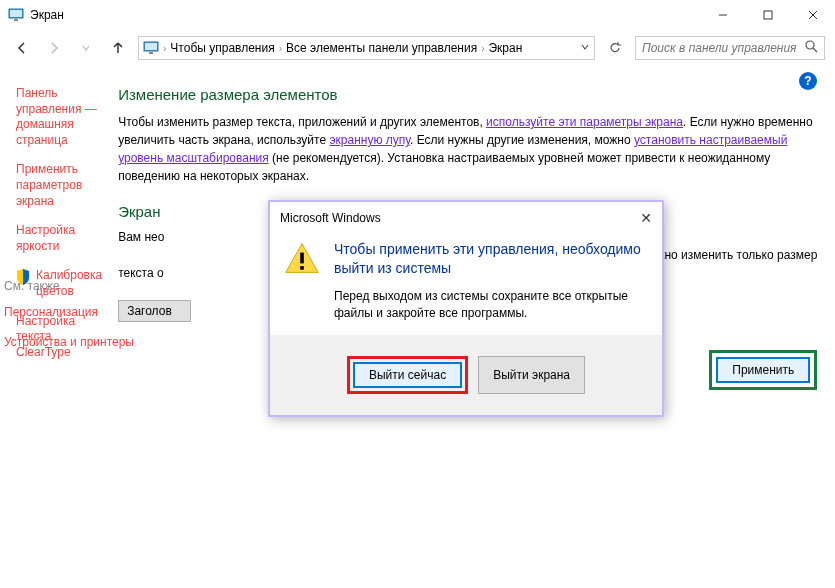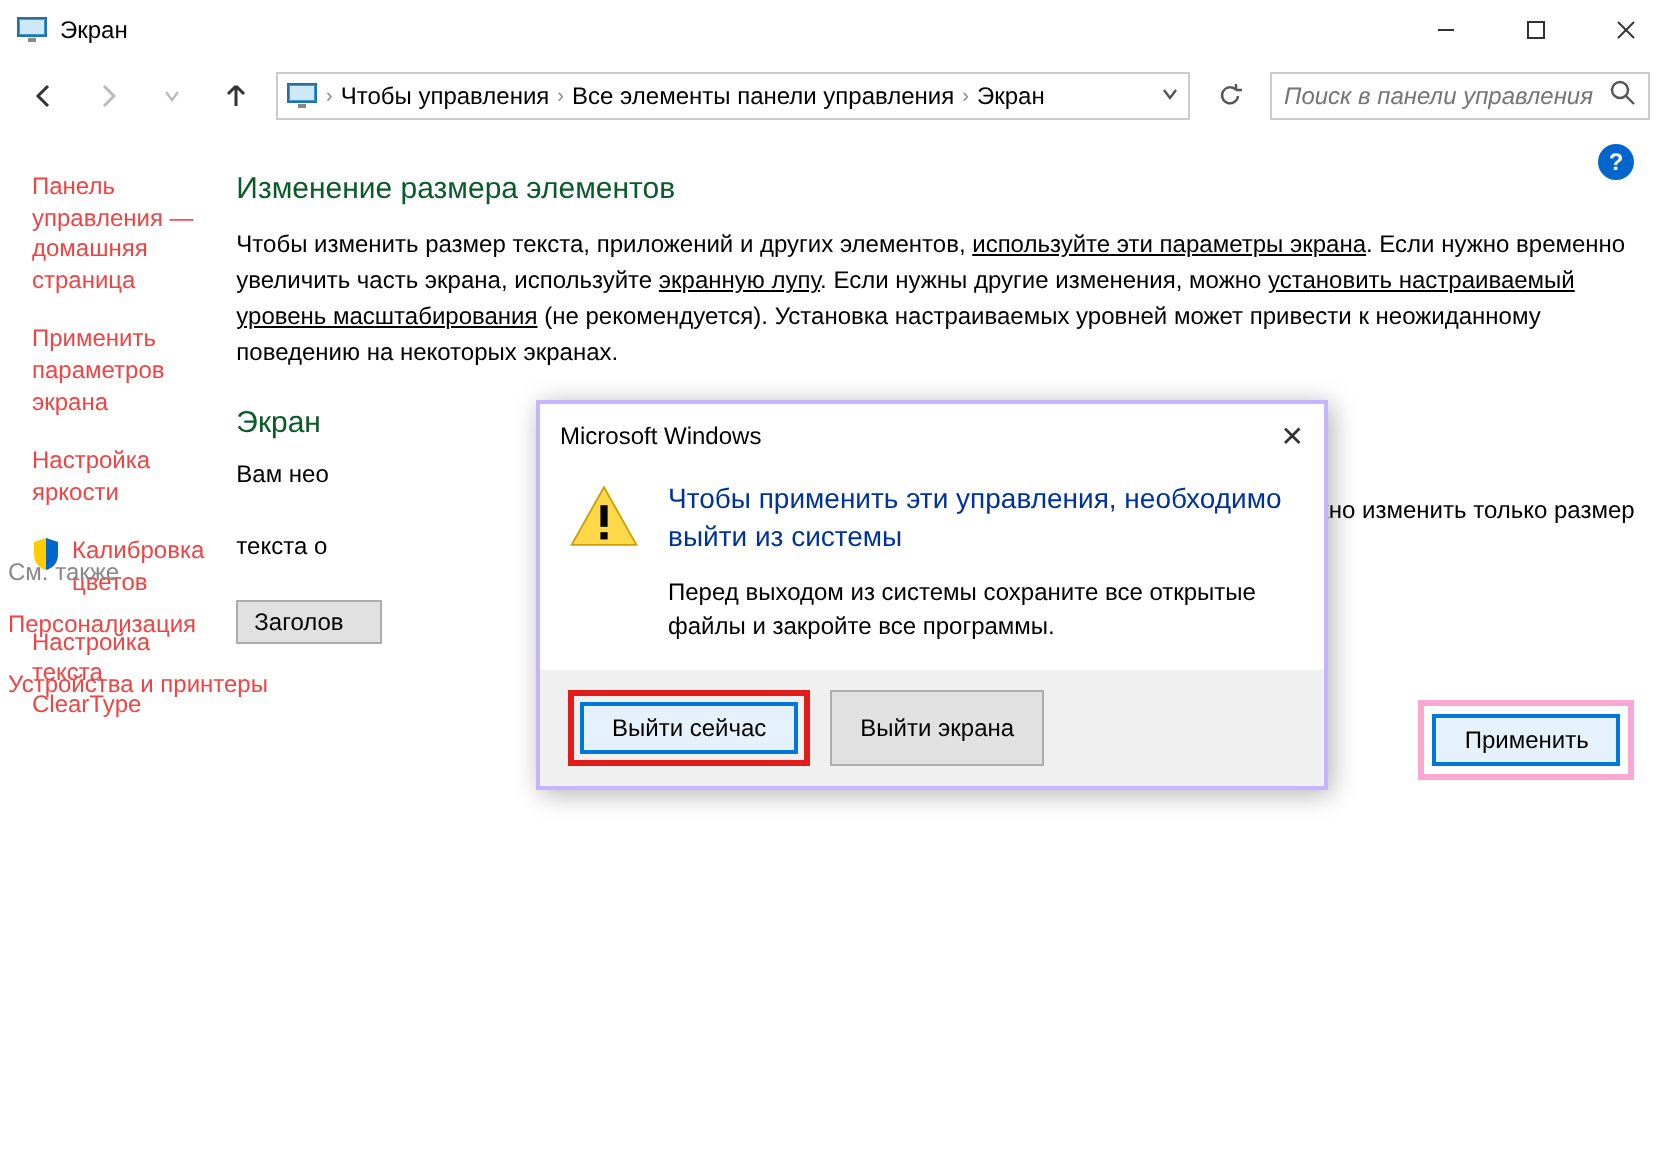--- a/index.html
+++ b/index.html
@@ -31,40 +31,40 @@
     .sidebar { width: 200px; padding: 10px 16px; }
     .sidelink { color: #ef4444; font-size: 12px; margin-bottom: 14px; cursor: pointer; line-height: 1.3; }
     .sidelink-row { display: flex; align-items: flex-start; gap: 6px; margin-bottom: 14px; }
     .sidelink-row .shield { flex-shrink: 0; margin-top: 1px; }
     .seealso { position: absolute; bottom: 20px; left: 4px; }
     .seealso-h { color: #888; font-size: 12px; margin-bottom: 12px; }
 
     .main { flex: 1; padding: 10px 24px 10px 0; position: relative; }
     .main h1 { color: #0a5a2a; font-size: 15px; font-weight: normal; margin-bottom: 10px; }
     .main p { font-size: 12px; color: #000; line-height: 1.5; margin-bottom: 18px; }
-    .main a { color: #000000; text-decoration: underline; }
+    .main a { color: #6d28d9; text-decoration: underline; }
     .main h2 { color: #0a5a2a; font-size: 15px; font-weight: normal; margin-bottom: 8px; }
 
     .dropdown-stub { display: inline-block; border: 1px solid #adadad; background: #e1e1e1; padding: 3px 18px 3px 8px; font-size: 12px; position: relative; }
 
     .helpicon { position: absolute; right: 18px; top: 6px; width: 18px; height: 18px; border-radius: 50%; background: #0066cc; color: #fff; font-size: 12px; display: flex; align-items: center; justify-content: center; font-weight: bold; }
 
-    .apply-wrap { position: absolute; right: 24px; top: 274px; padding: 4px; border: 3px solid #f9a8d4; }
+    .apply-wrap { position: absolute; right: 24px; top: 274px; padding: 4px; border: 3px solid #15803d; }
     .apply-btn { border: 2px solid #0078d7; background: #e5f1fb; padding: 4px 14px; font-size: 12px; cursor: pointer; }
 
     
     .dialog-shadow { position: absolute; left: 268px; top: 200px; width: 396px; background: #fff; border: 2px solid #c4b5fd; box-shadow: 2px 2px 12px rgba(0,0,0,0.3); }
     .dlg-title { display: flex; align-items: center; justify-content: space-between; padding: 8px 10px; font-size: 12px; }
     .dlg-close { cursor: pointer; font-size: 14px; color: #333; }
     .dlg-body { display: flex; padding: 6px 14px 14px 14px; gap: 14px; }
     .warnicon { width: 36px; height: 36px; flex-shrink: 0; }
     .dlg-msg { flex: 1; }
     .dlg-heading { color: #003399; font-size: 14px; line-height: 1.35; margin-bottom: 10px; }
     .dlg-text { color: #000; font-size: 12px; line-height: 1.4; }
-    .dlg-buttons { background: #f0f0f0; padding: 10px 14px; display: flex; justify-content: flex-start; gap: 10px; }
+    .dlg-buttons { background: #f0f0f0; padding: 21px 14px; display: flex; justify-content: center; gap: 10px; }
     .dlg-btn { border: 1px solid #adadad; background: #e1e1e1; padding: 4px 14px; font-size: 12px; cursor: pointer; }
     .dlg-btn.primary-wrap { padding: 3px; border: 3px solid #e21b1b; background: transparent; }
     .dlg-btn.primary { border: 2px solid #0078d7; background: #e5f1fb; }
   </style>
 </head>
 <body>
 
 <div class="titlebar">
   <svg class="icon" viewBox="0 0 16 16">
       <rect x="1" y="2" width="14" height="9" fill="#3a9ad9" stroke="#2a6fa0"></rect>

